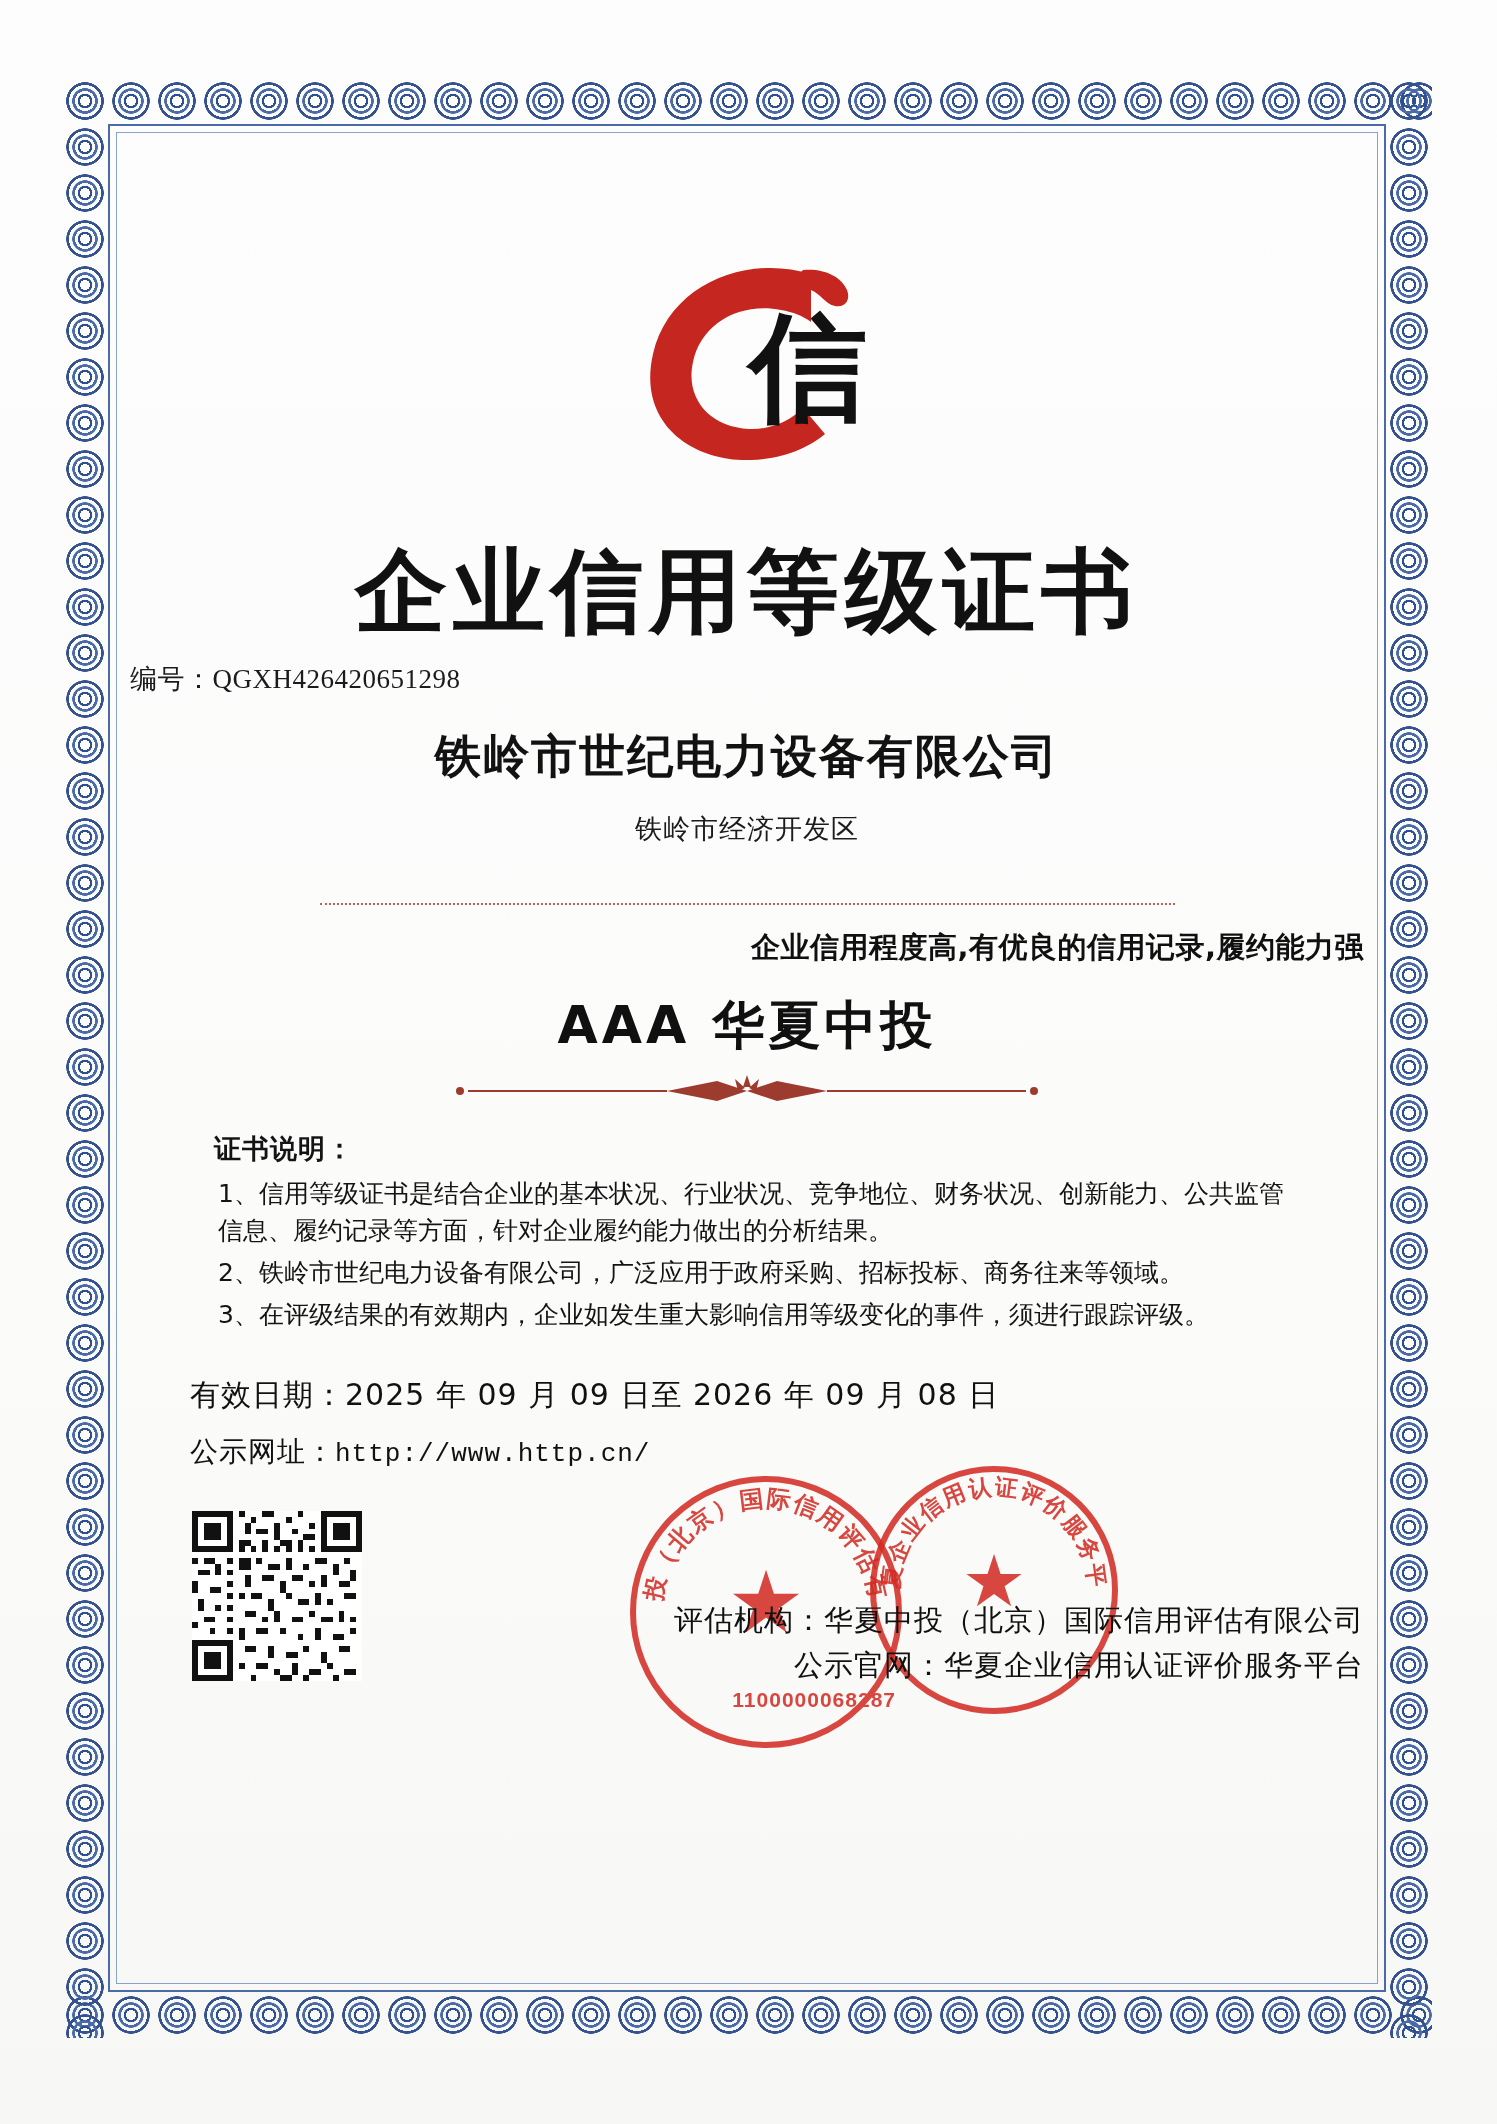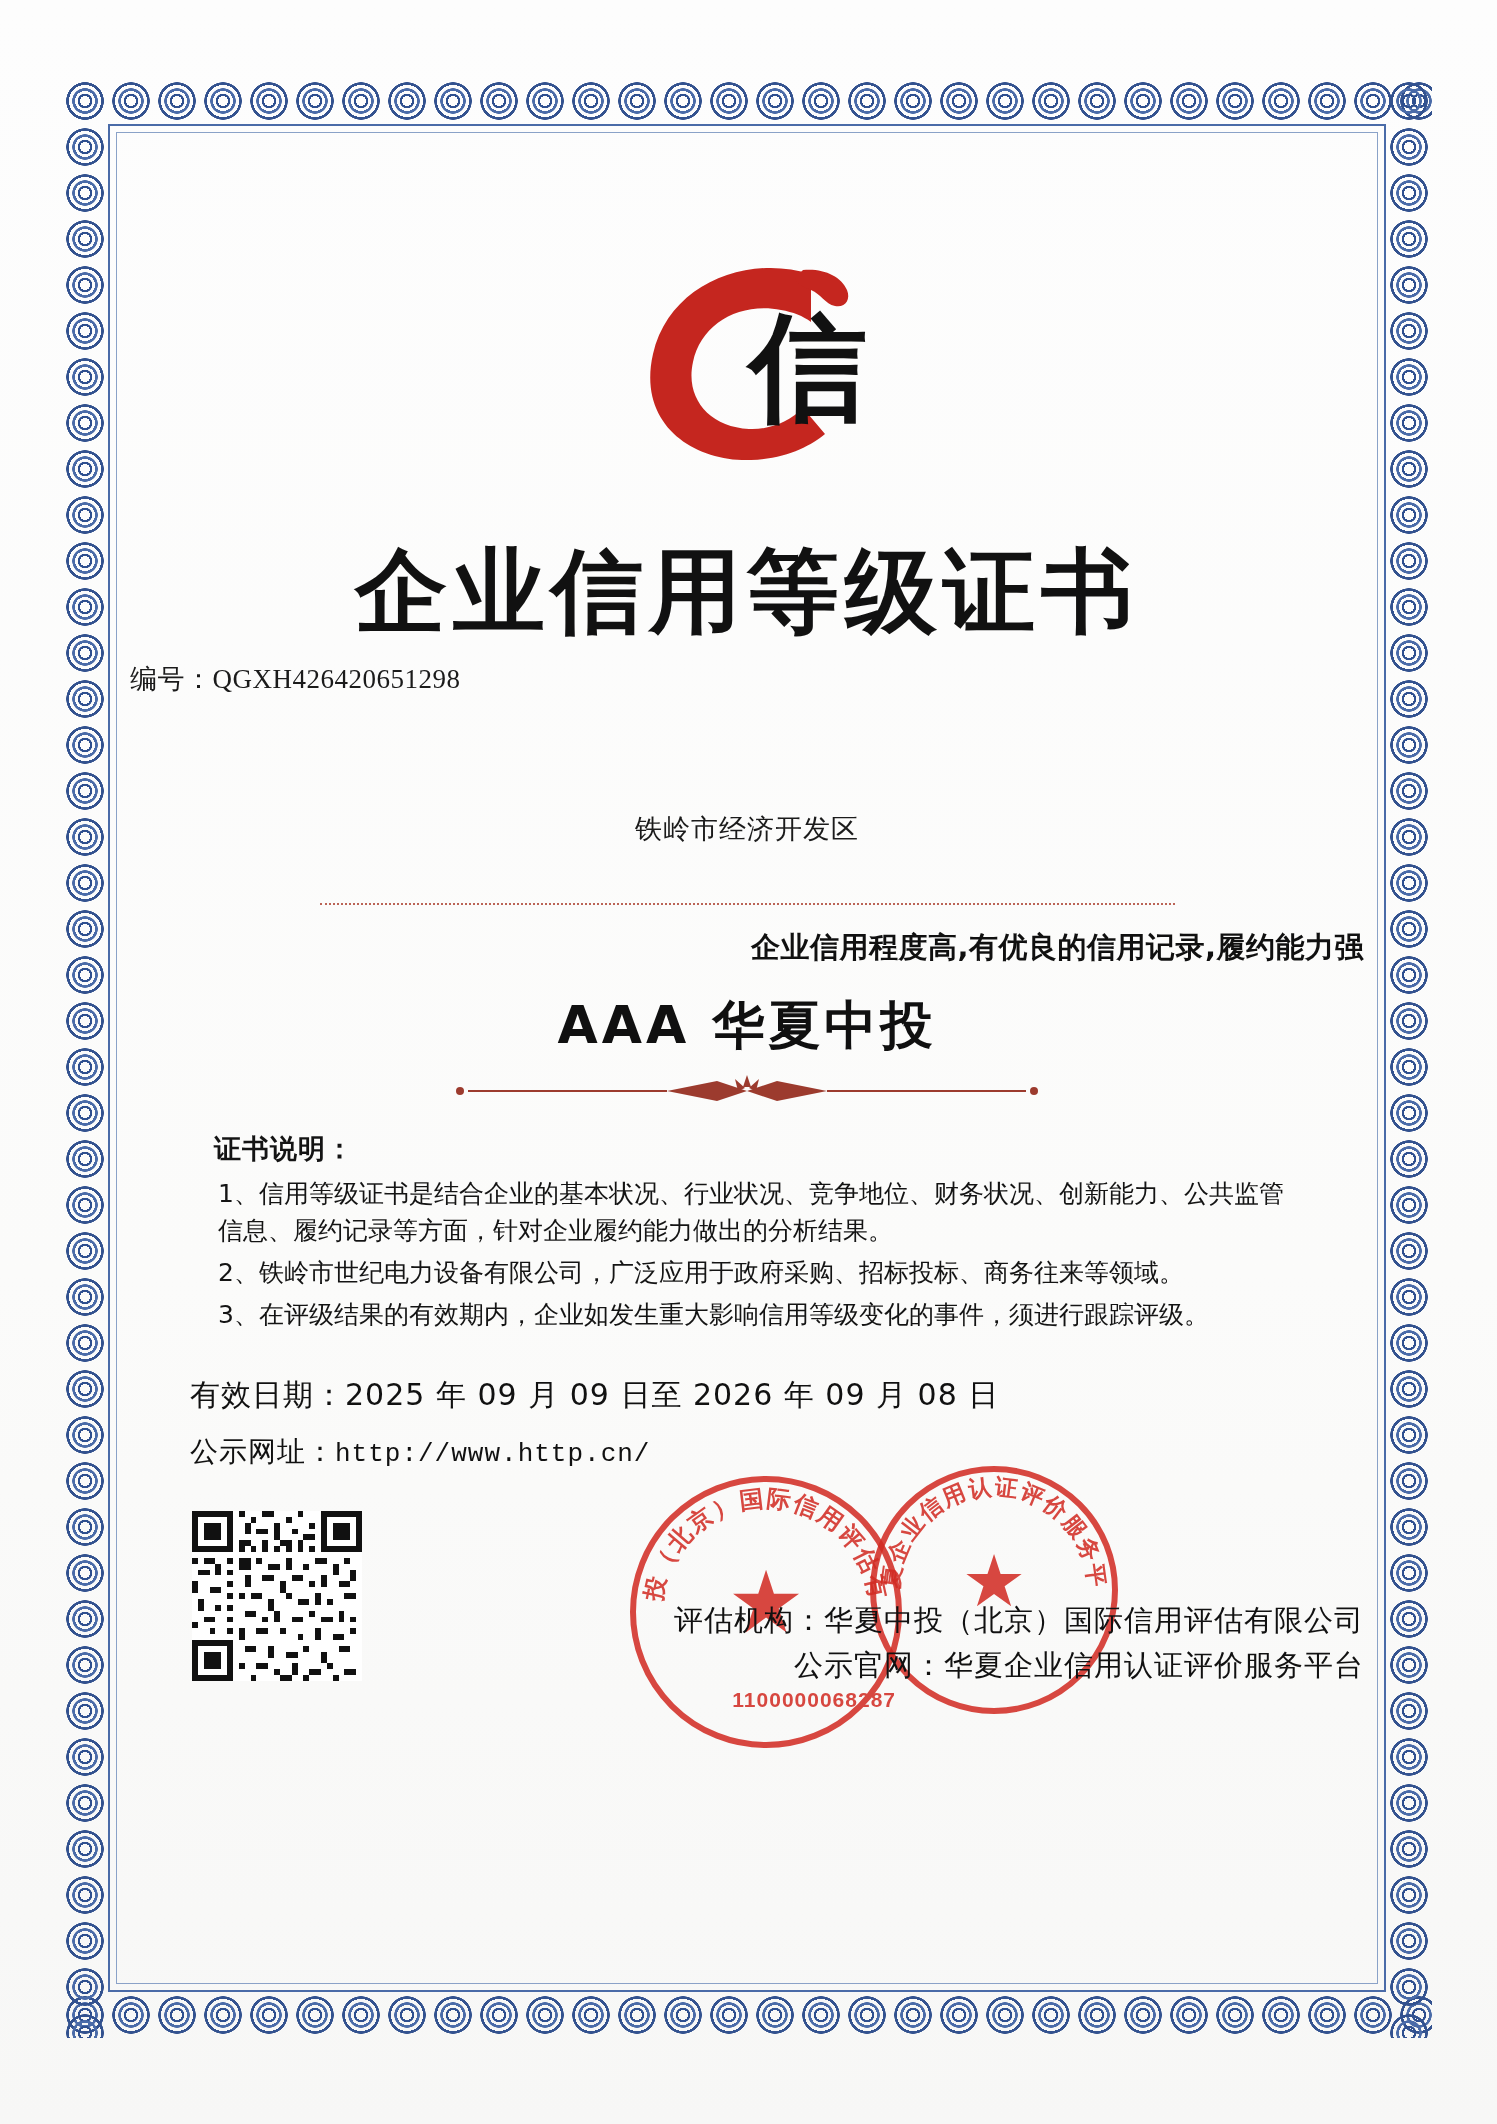--- a/index.html
+++ b/index.html
@@ -343,20 +343,21 @@
         </g>
       </svg>
     </div>
 
     <div class="cert-title">企业信用等级证书</div>
 
     <div class="cert-number">
       <span>编号：</span><span>QGXH426420651298</span>
     </div>
 
+    <div class="company-name">铁岭市世纪电力设备有限公司</div>
     <div class="company-addr">铁岭市经济开发区</div>
 
     <div class="dotted-sep"></div>
 
     <div class="praise">企业信用程度高,有优良的信用记录,履约能力强</div>
     <div class="grade">AAA 华夏中投</div>
 
     <div class="ornament">
       <svg width="590" height="40" viewBox="0 0 590 40" xmlns="http://www.w3.org/2000/svg">
         <circle cx="8" cy="20" r="4" fill="#9c3b2e"></circle>

